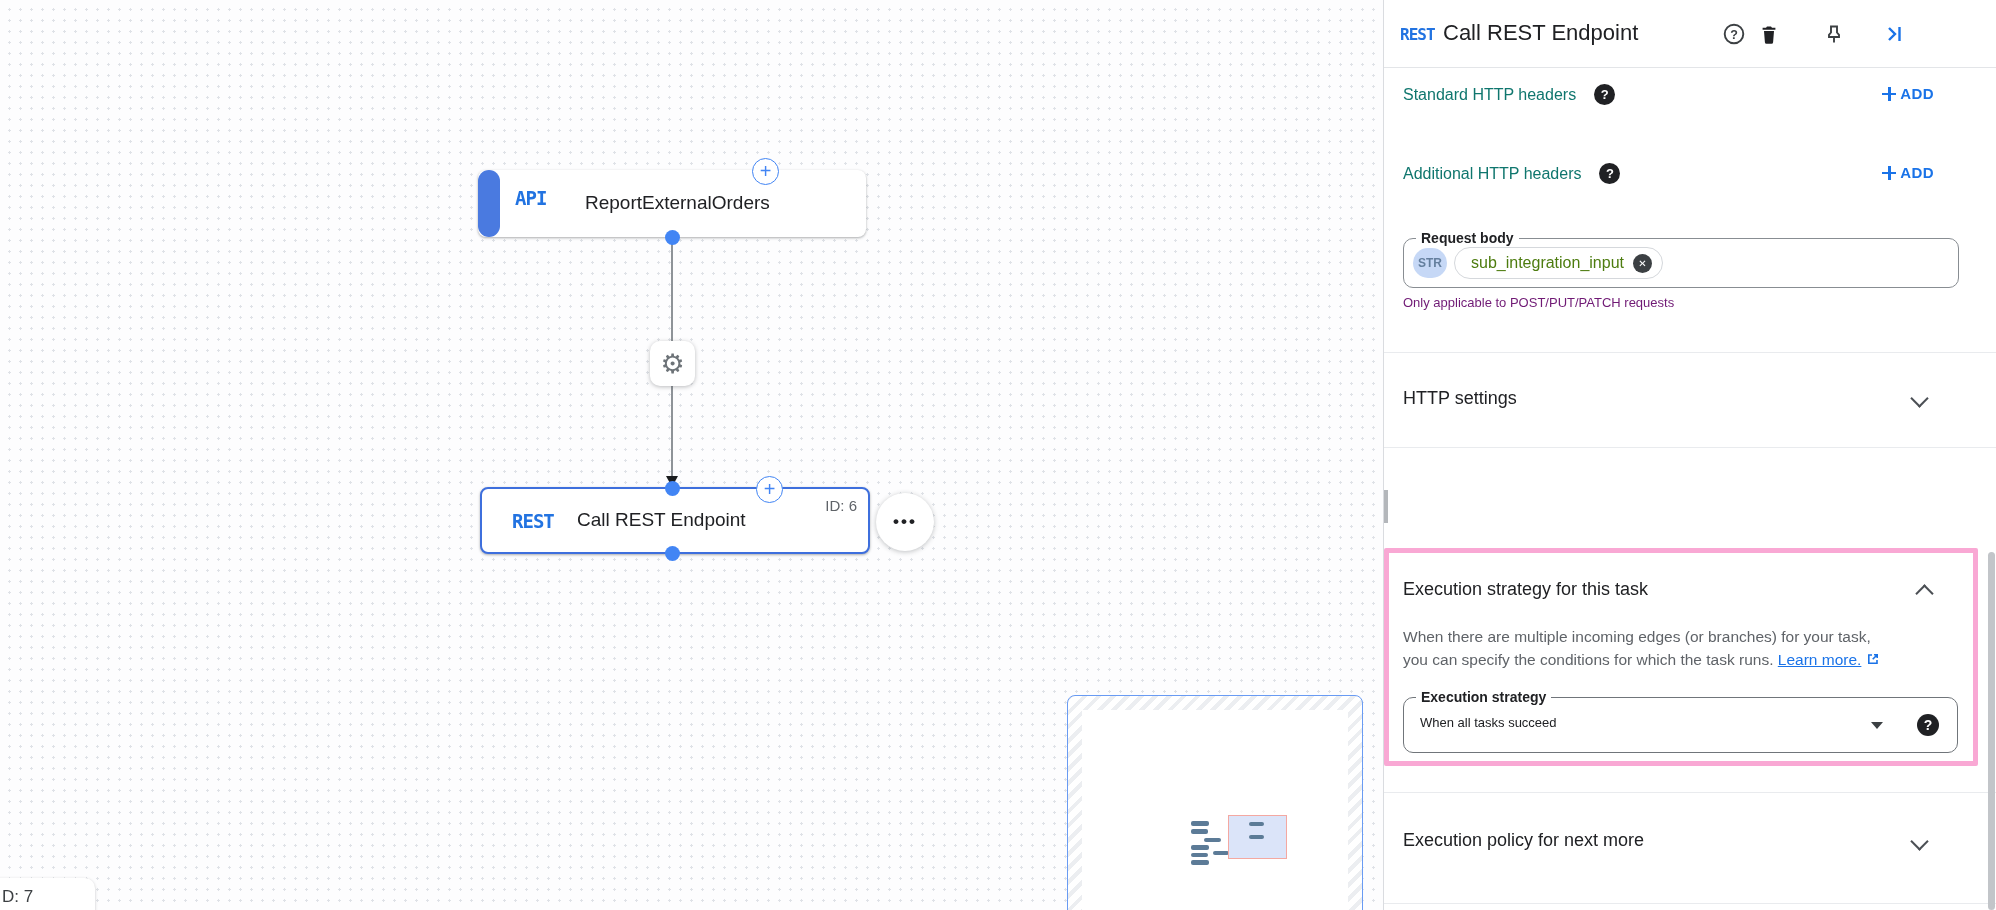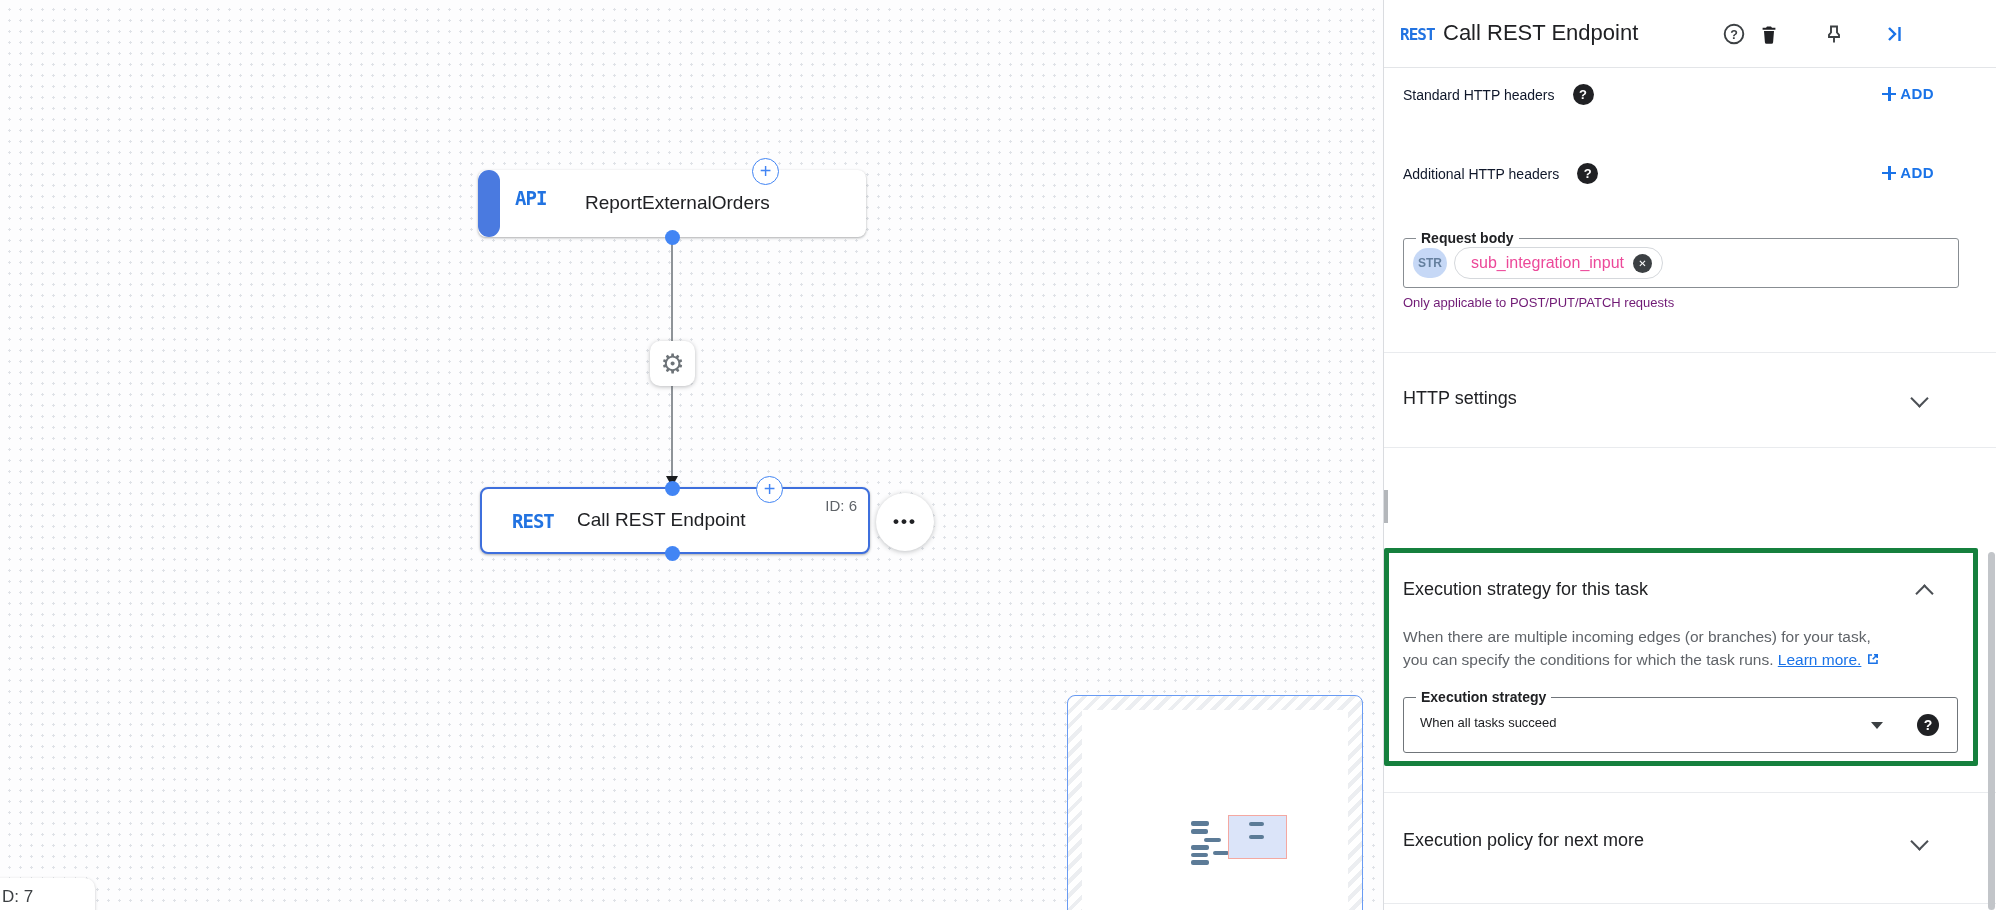--- a/index.html
+++ b/index.html
@@ -46,49 +46,49 @@
 
   
   #panel{position:absolute;left:1383px;top:0;width:613px;height:910px;background:#fff;
     border-left:1px solid #dadce0;box-sizing:border-box;}
   #panel-header{position:absolute;left:0;top:0;width:100%;height:68px;border-bottom:1px solid #e3e5e8;box-sizing:border-box;}
   .panel-logo{position:absolute;left:16px;top:25px;font-family:"DejaVu Sans Mono",monospace;
     font-weight:bold;font-size:16px;color:#2273e1;letter-spacing:-1px;}
   .panel-title{position:absolute;left:59px;top:20px;font-size:22px;color:#202124;}
   .hicon{position:absolute;top:22px;width:24px;height:24px;}
 
-  .row-label{font-size:14px;color:#0f172a;}
+  .row-label{font-size:16px;color:#0f766e;}
   .q-badge{display:inline-block;width:21px;height:21px;border-radius:50%;background:#202124;color:#fff;
     font-size:13px;font-weight:bold;text-align:center;line-height:21px;}
   .add-btn{position:absolute;right:62px;display:flex;align-items:center;gap:4px;color:#1a73e8;
     font-size:15px;font-weight:bold;letter-spacing:.4px;cursor:pointer;}
   .plus-glyph{position:relative;width:14px;height:14px;}
   .plus-glyph:before,.plus-glyph:after{content:"";position:absolute;background:#1a73e8;}
   .plus-glyph:before{left:6px;top:0;width:2.4px;height:14px;}
   .plus-glyph:after{left:0;top:6px;width:14px;height:2.4px;}
 
   .divider{position:absolute;left:0;width:100%;height:1px;background:#e9ebee;}
   .section-label{font-size:18px;font-weight:500;color:#202124;}
   .chev{position:absolute;width:11px;height:11px;border-right:2.2px solid #4b4f54;border-bottom:2.2px solid #4b4f54;
     transform:rotate(45deg);}
   .chev.up{transform:rotate(-135deg);}
 
-  .field{position:absolute;border:1px solid #888d92;border-radius:3px;background:#fff;box-sizing:border-box;}
+  .field{position:absolute;border:1px solid #888d92;border-radius:10px;background:#fff;box-sizing:border-box;}
   .field-label{position:absolute;top:-9px;left:12px;background:#fff;padding:0 5px;font-size:14px;font-weight:600;color:#202124;}
   .str-chip{position:absolute;left:9px;top:9px;width:34px;height:30px;border-radius:15px;background:#c6d8f6;
     color:#647f9e;font-size:12px;font-weight:bold;text-align:center;line-height:30px;}
   .value-pill{position:absolute;left:50px;top:8px;height:32px;border-radius:16px;border:1px solid #d5d8dc;
     display:flex;align-items:center;padding:0 10px 0 16px;gap:9px;box-sizing:border-box;background:#fff;}
-  .value-pill .vtext{font-size:16px;color:#ec4899;}
+  .value-pill .vtext{font-size:16px;color:#4d7c0f;}
   .x-chip{width:19px;height:19px;border-radius:50%;background:#3c4043;color:#fff;font-size:10px;
     text-align:center;line-height:19px;}
   .helper-text{position:absolute;font-size:13px;color:#701a75;}
 
   #redbox{position:absolute;left:0;top:548px;width:594px;height:218px;box-sizing:border-box;
-    border:5px solid #15803d;border-radius:2px;}
+    border:5px solid #f9a8d4;border-radius:2px;}
   .desc{font-size:15.5px;color:#5f6368;line-height:23px;}
   .learn-link{color:#1a73e8;text-decoration:underline;cursor:pointer;}
   .caret{position:absolute;width:0;height:0;border-left:6px solid transparent;border-right:6px solid transparent;
     border-top:7px solid #3c4043;}
 
   #panel-scrollbar{position:absolute;left:604px;top:552px;width:7px;height:358px;background:#c2c5c9;border-radius:4px;}
   #left-indicator{position:absolute;left:0;top:490px;width:4px;height:33px;background:#b4b7bb;}
 </style>
 </head>
 <body>

